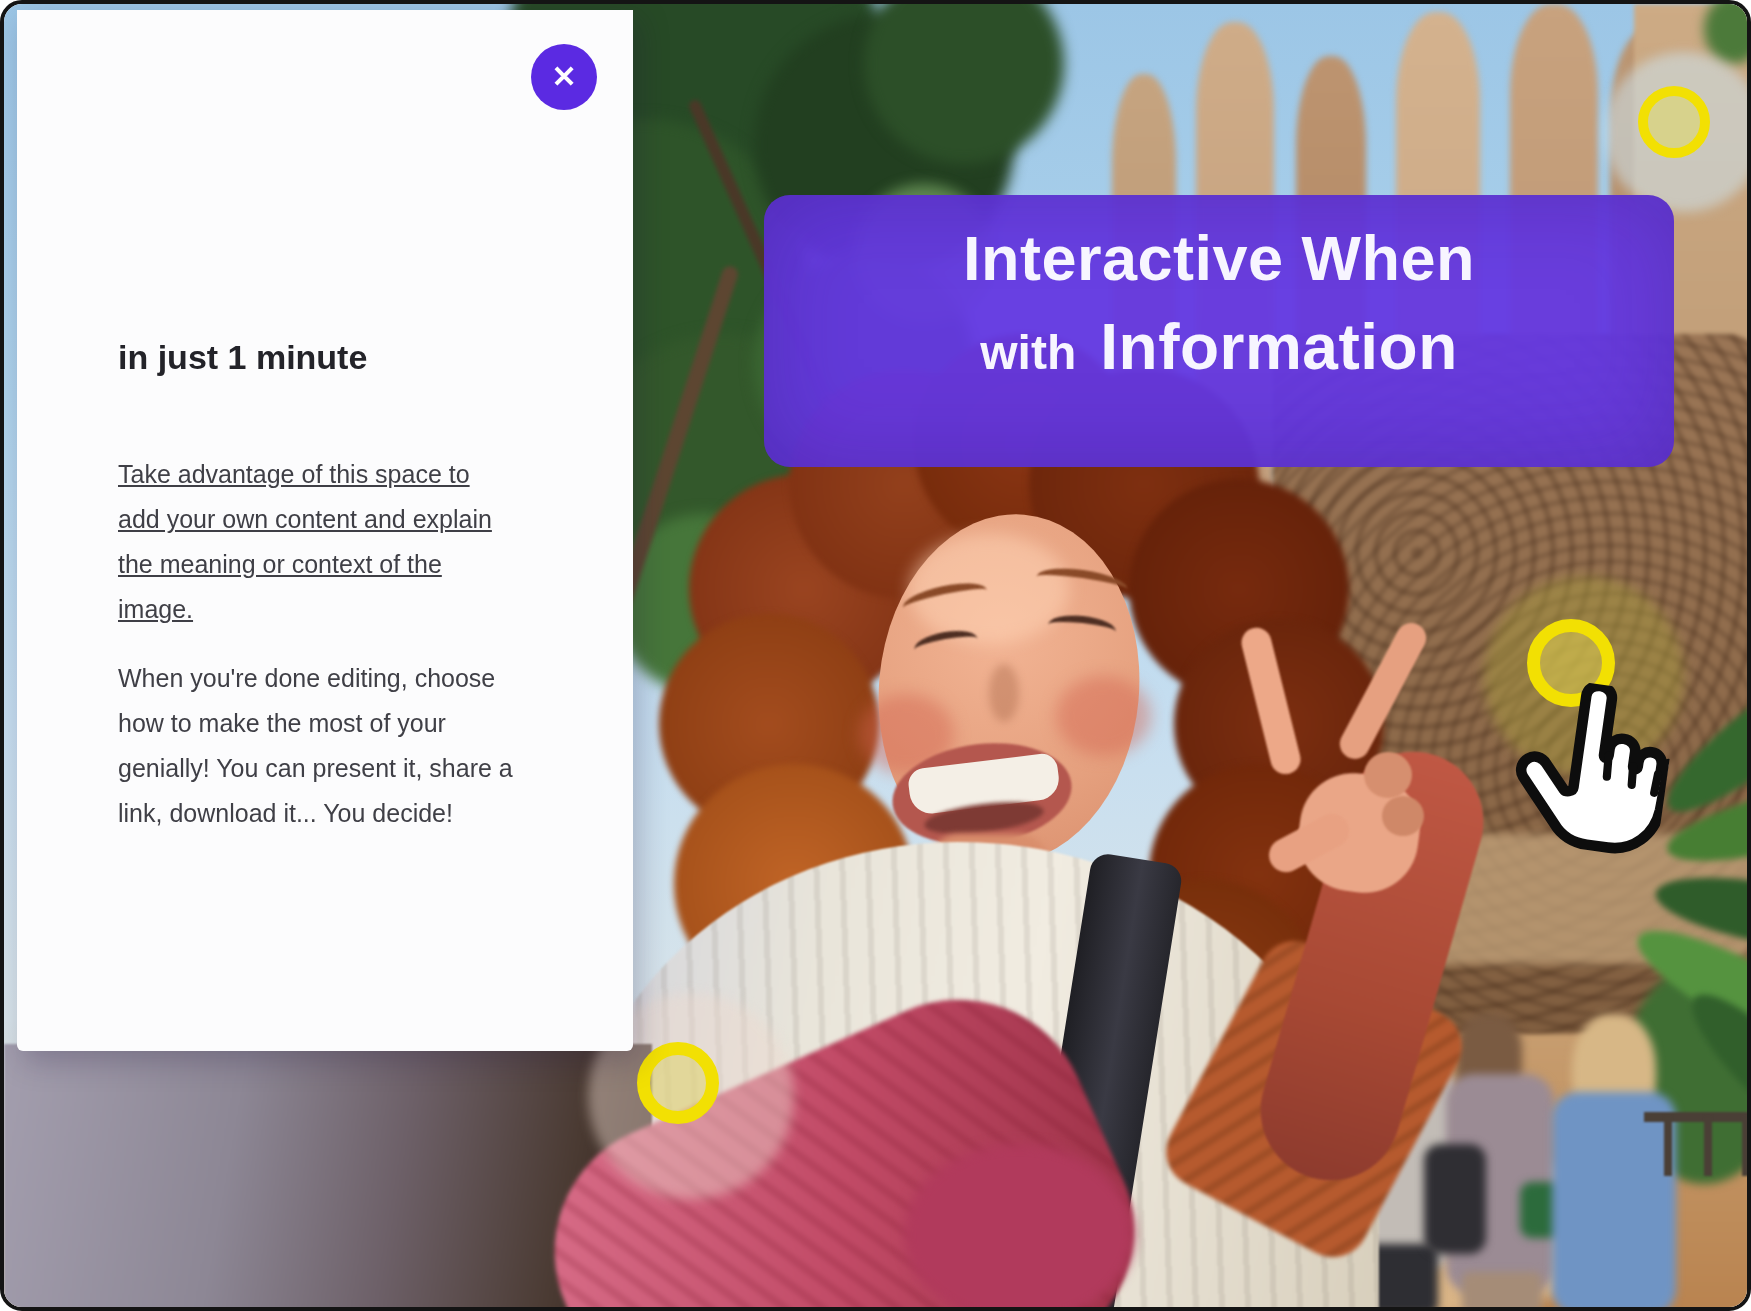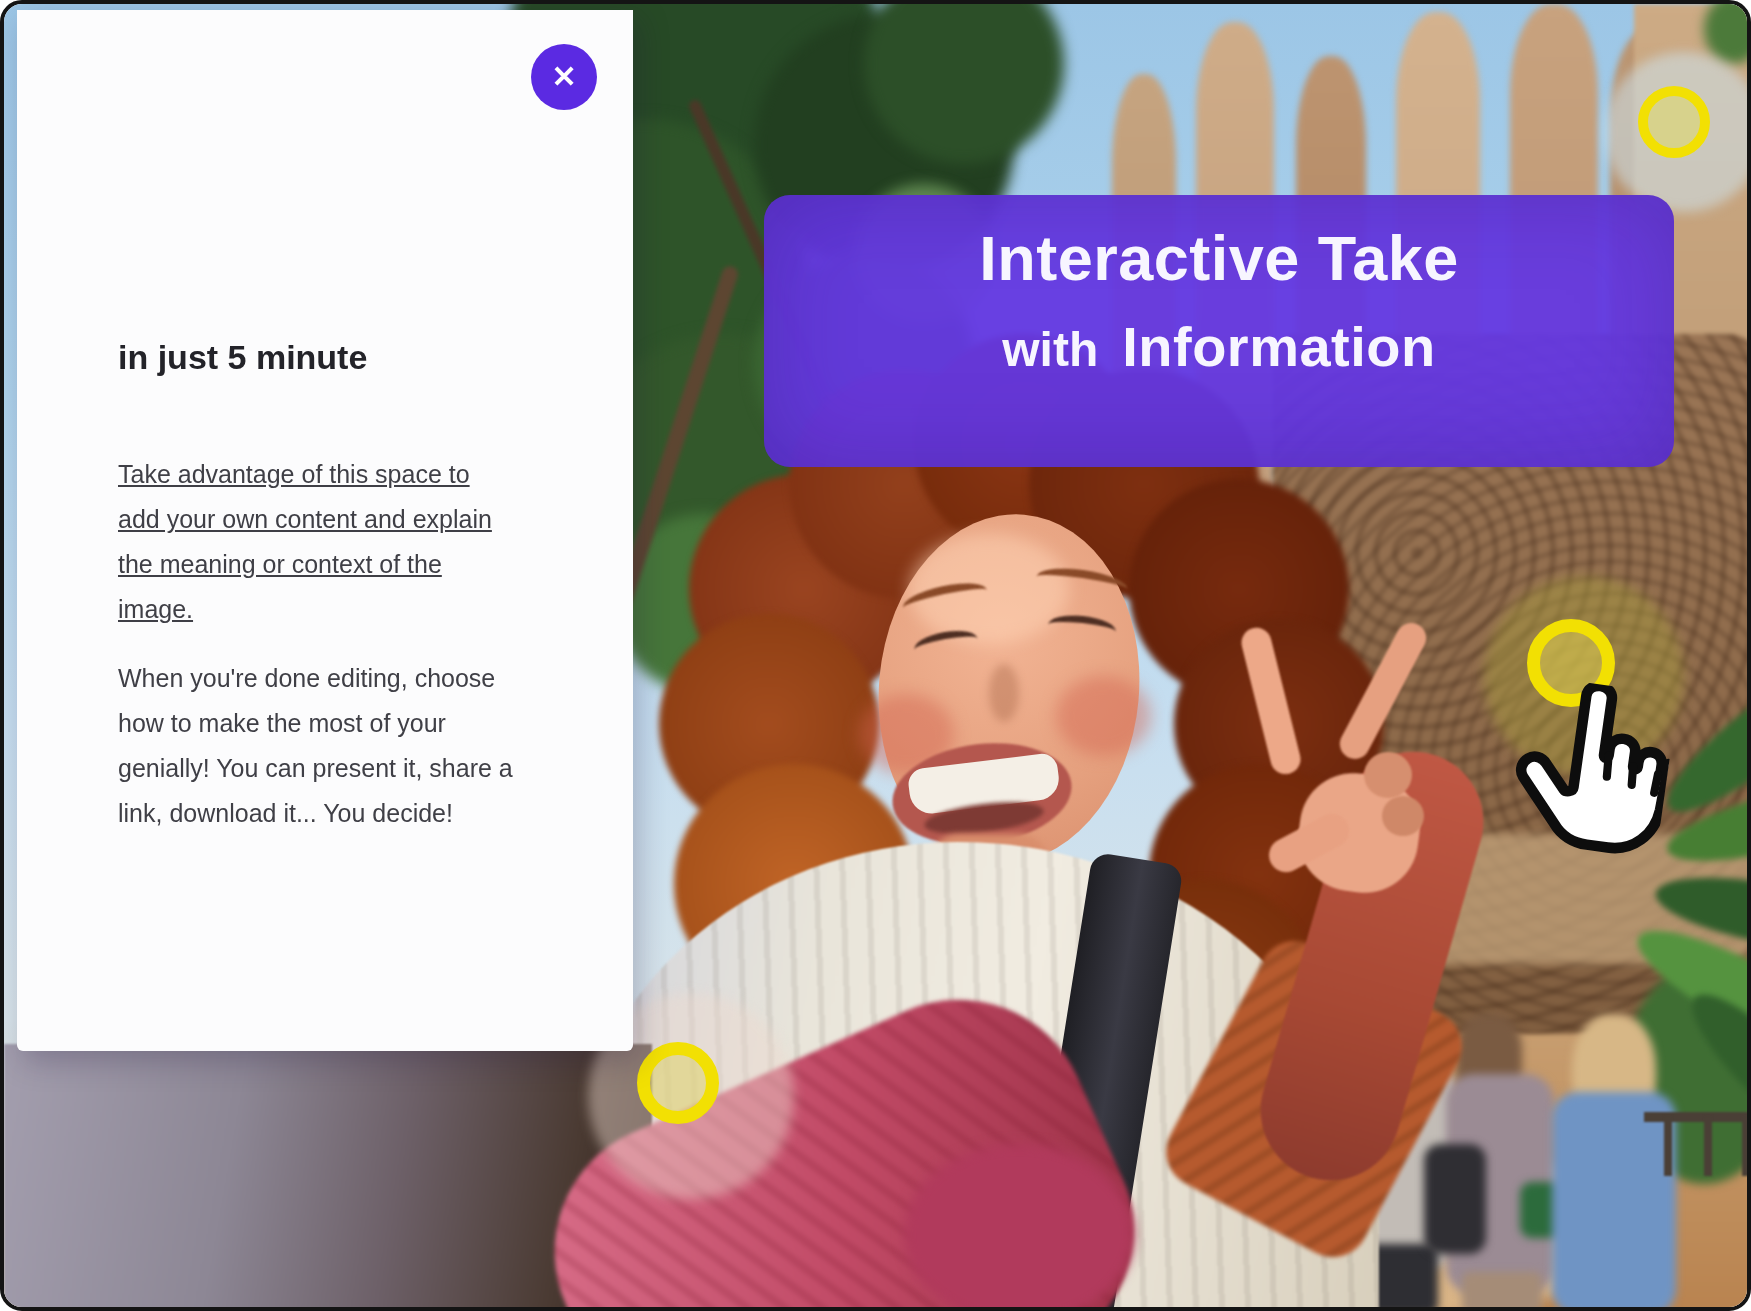--- a/index.html
+++ b/index.html
@@ -111,21 +111,21 @@
   .banner{
     position:absolute;left:760px;top:191px;width:910px;height:272px;z-index:3;
     border-radius:26px;background:var(--banner-bg,rgba(100,56,226,0.95));
     display:flex;flex-direction:column;align-items:center;justify-content:flex-start;
     padding-top:28px;color:#f7f5ff;text-align:center;
     box-shadow:inset 0 0 90px rgba(40,10,90,.25);
   }
   .banner-line1{font-size:63px;font-weight:600;line-height:70px;letter-spacing:.5px;}
   .banner-line2{display:flex;align-items:baseline;gap:24px;margin-top:8px;}
   .banner-with{font-size:48px;font-weight:600;}
-  .banner-info{font-size:56px;font-weight:700;letter-spacing:.5px;line-height:92px;}
+  .banner-info{font-size:64px;font-weight:700;letter-spacing:.5px;line-height:92px;}
   #ring-layer{position:absolute;inset:0;z-index:4;}
   .ring{position:absolute;border-radius:50%;cursor:pointer;}
   .hand{position:absolute;left:1510px;top:680px;width:152px;height:190px;z-index:5;transform:rotate(8deg);}
   
   .panel{
     position:absolute;left:13px;top:6px;width:616px;height:1041px;z-index:6;
     background:var(--panel-bg,#fcfcfd);border-radius:0 0 6px 6px;
     box-shadow:6px 10px 30px rgba(30,20,60,.25);
   }
   .close-btn{
@@ -242,21 +242,21 @@
     <div class="magenta-blob abs"></div>
   </div>
 
   <div id="halo-layer">
       <div class="halo" style="left: 1600px; top: 48px; width: 160px; height: 160px; background: rgba(205, 228, 238, 0.55); filter: blur(6px);"></div>
       <div class="halo" style="left: 1480px; top: 572px; width: 200px; height: 200px; background: rgba(168, 158, 62, 0.45); filter: blur(6px);"></div>
       <div class="halo" style="left: 584px; top: 989px; width: 206px; height: 206px; background: rgba(238, 218, 206, 0.45); filter: blur(6px);"></div>
     </div>
 
   <div class="banner">
-    <div class="banner-line1">Interactive Take</div>
+    <div class="banner-line1">Interactive When</div>
     <div class="banner-line2">
       <span class="banner-with">with</span>
       <span class="banner-info">Information</span>
     </div>
   </div>
 
   <div id="ring-layer">
       <div class="ring" style="left: 1634px; top: 82px; width: 72px; height: 72px; border: 10px solid rgb(242, 224, 3); background: rgba(226, 220, 92, 0.5);"></div>
       <div class="ring" style="left: 1523px; top: 615px; width: 88px; height: 88px; border: 13px solid rgb(242, 224, 3); background: rgba(222, 205, 80, 0.55);"></div>
       <div class="ring" style="left: 633px; top: 1038px; width: 82px; height: 82px; border: 13px solid rgb(242, 224, 3); background: rgba(224, 212, 96, 0.5);"></div>
@@ -264,21 +264,21 @@
 
   <svg class="hand" viewBox="0 0 130 160" aria-hidden="true">
     <path d="M52 10 C52 4 57 0 63 0 C69 0 74 4 74 10 L74 58 C74 61 78 61 78 58 L78 52 C78 46 83 42 89 42 C95 42 100 46 100 52 L100 64 C100 67 104 67 104 64 L104 60 C104 54 109 50 114 50 C120 50 124 54 124 60 L124 66 C124 69 127 69 127 67 C127 61 130 58 130 58 L128 98 C126 120 110 136 88 136 L70 136 C58 136 47 131 40 122 L8 86 C4 81 5 74 10 70 C15 66 22 67 26 72 L44 92 C46 94 52 93 52 89 Z" fill="#ffffff" stroke="#0d0d0d" stroke-width="9" stroke-linejoin="round"></path>
     <path d="M78 58 L79 76 M100 64 L101 80 M122 68 L121 84" stroke="#0d0d0d" stroke-width="7" stroke-linecap="round" fill="none"></path>
   </svg>
 
   <div class="panel">
     <button class="close-btn">
       <span>✕</span>
     </button>
-    <div class="subtitle">in just 5 minute</div>
+    <div class="subtitle">in just 1 minute</div>
     <p class="para para1">Take advantage of this space to
 add your own content and explain
 the meaning or context of the
 image.</p>
     <p class="para para2">When you're done editing, choose
 how to make the most of your
 genially! You can present it, share a
 link, download it... You decide!</p>
   </div>
 </div>

